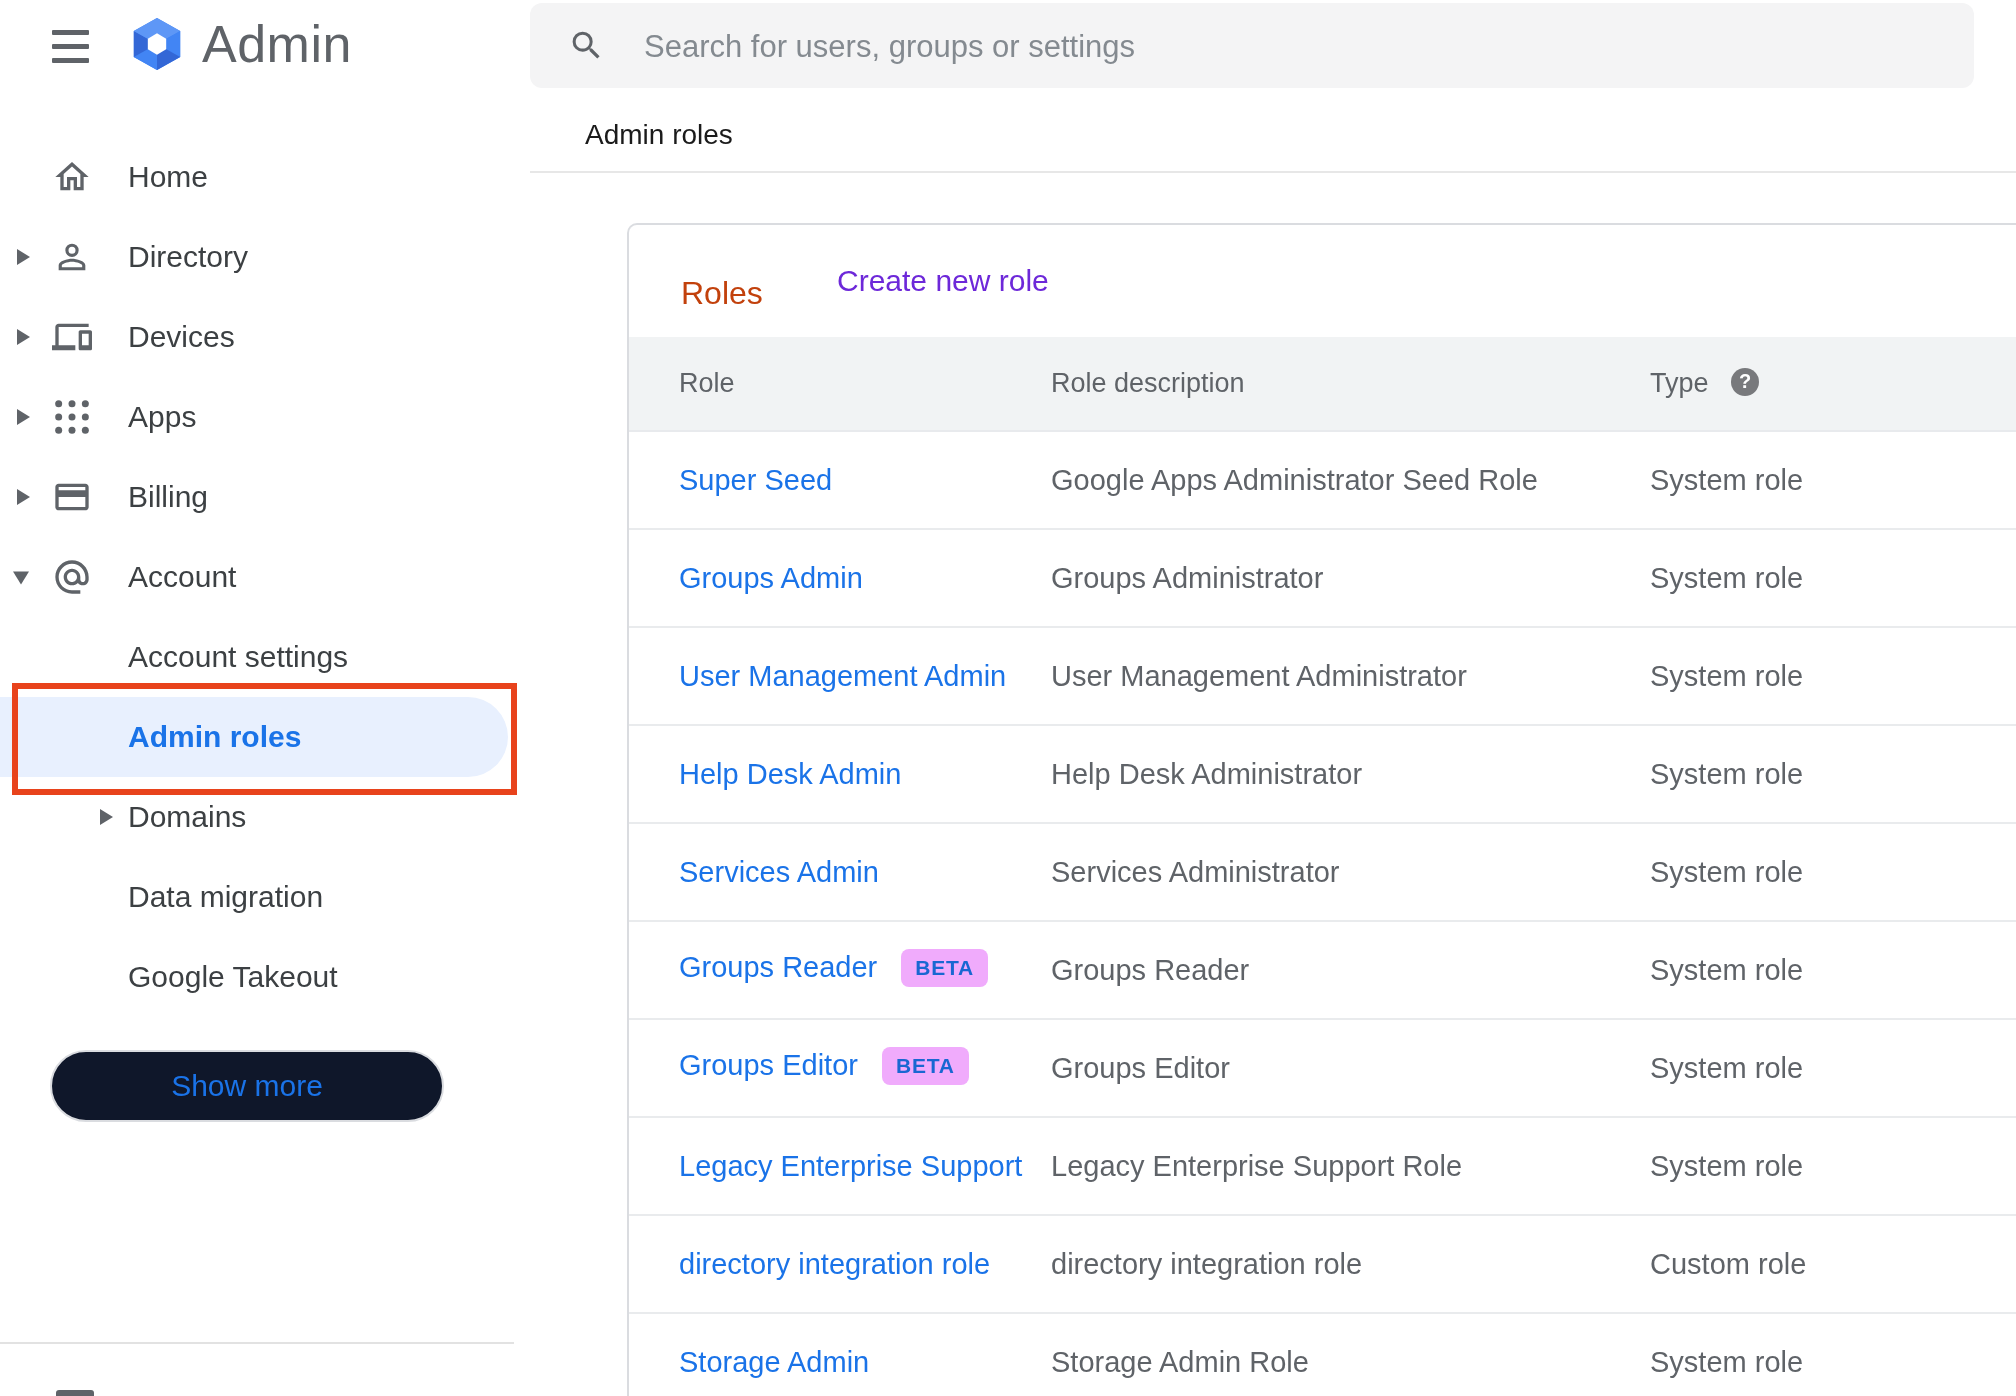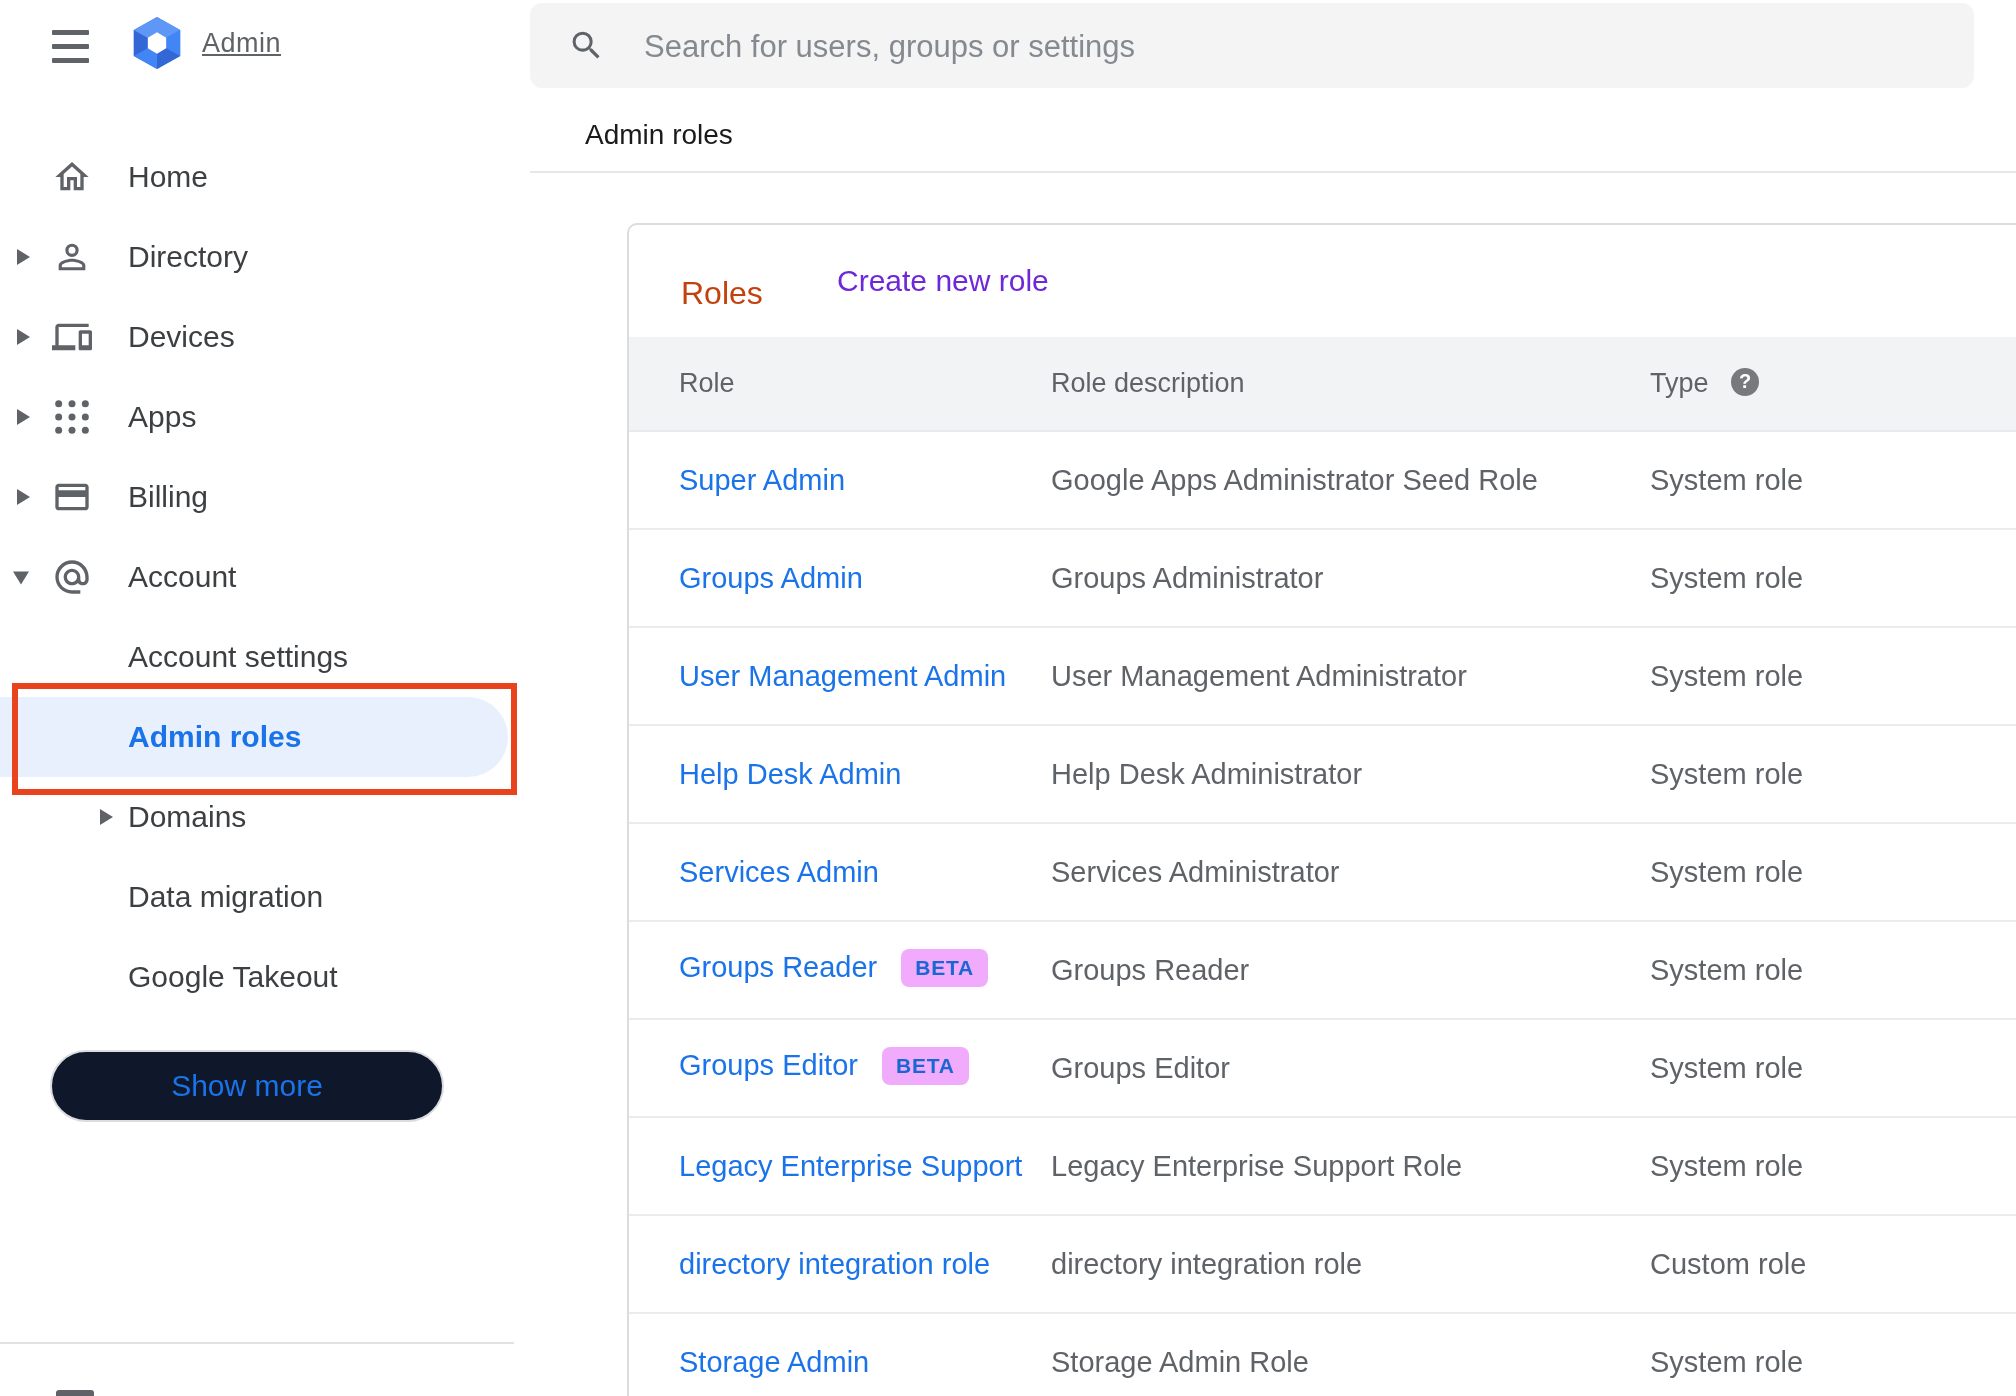--- a/index.html
+++ b/index.html
@@ -5,21 +5,21 @@
   html,body{margin:0;padding:0;background:#fff;}
   .screen{position:relative;width:2016px;height:1396px;background:#fff;overflow:hidden;
           font-family:"Liberation Sans","DejaVu Sans",sans-serif;color:#202124;}
 
   
   #hamburger{position:absolute;left:48px;top:22px;width:46px;height:48px;background:none;border:none;
              display:flex;flex-direction:column;justify-content:center;gap:9px;cursor:pointer;padding:0 0 0 4px;}
   #hamburger .bar{width:37px;height:5px;background:#5f6368;border-radius:1px;}
   #logo{position:absolute;left:128px;top:14px;display:flex;align-items:center;gap:16px;}
   #logo-icon svg{display:block;}
-  #app-name{font-size:27px;color:#5f6368;letter-spacing:0.5px;text-decoration:underline;}
+  #app-name{font-size:52px;color:#5f6368;letter-spacing:0.5px;}
   #search-bar{position:absolute;left:530px;top:3px;width:1444px;height:85px;background:#f4f4f5;border-radius:12px;}
   #search-bar .search-icon{position:absolute;left:38px;top:24px;width:37px;height:37px;}
   #search-input{position:absolute;left:112px;top:0;width:1290px;height:85px;border:none;background:transparent;
                 outline:none;font-size:31px;font-family:inherit;color:#202124;}
   #search-input::placeholder{color:#848a90;}
 
   
   #breadcrumb{position:absolute;left:585px;top:119px;font-size:28px;color:#1b1b1b;}
   #content-divider{position:absolute;left:530px;top:171px;width:1486px;height:2px;background:#e7e7e7;}
 
@@ -188,21 +188,21 @@
     <div id="table-head">
       <span class="col col-role">Role</span>
       <span class="col col-desc">Role description</span>
       <span class="col col-type">
         <span>Type</span>
         <span class="help-icon">?</span>
       </span>
     </div>
     <div id="table-body">
         <div class="table-row">
-          <span class="cell cell-role"><a class="role-link">Super Admin</a></span>
+          <span class="cell cell-role"><a class="role-link">Super Seed</a></span>
           <span class="cell cell-desc">Google Apps Administrator Seed Role</span>
           <span class="cell cell-type">System role</span>
         </div>
         <div class="table-row">
           <span class="cell cell-role"><a class="role-link">Groups Admin</a></span>
           <span class="cell cell-desc">Groups Administrator</span>
           <span class="cell cell-type">System role</span>
         </div>
         <div class="table-row">
           <span class="cell cell-role"><a class="role-link">User Management Admin</a></span>

